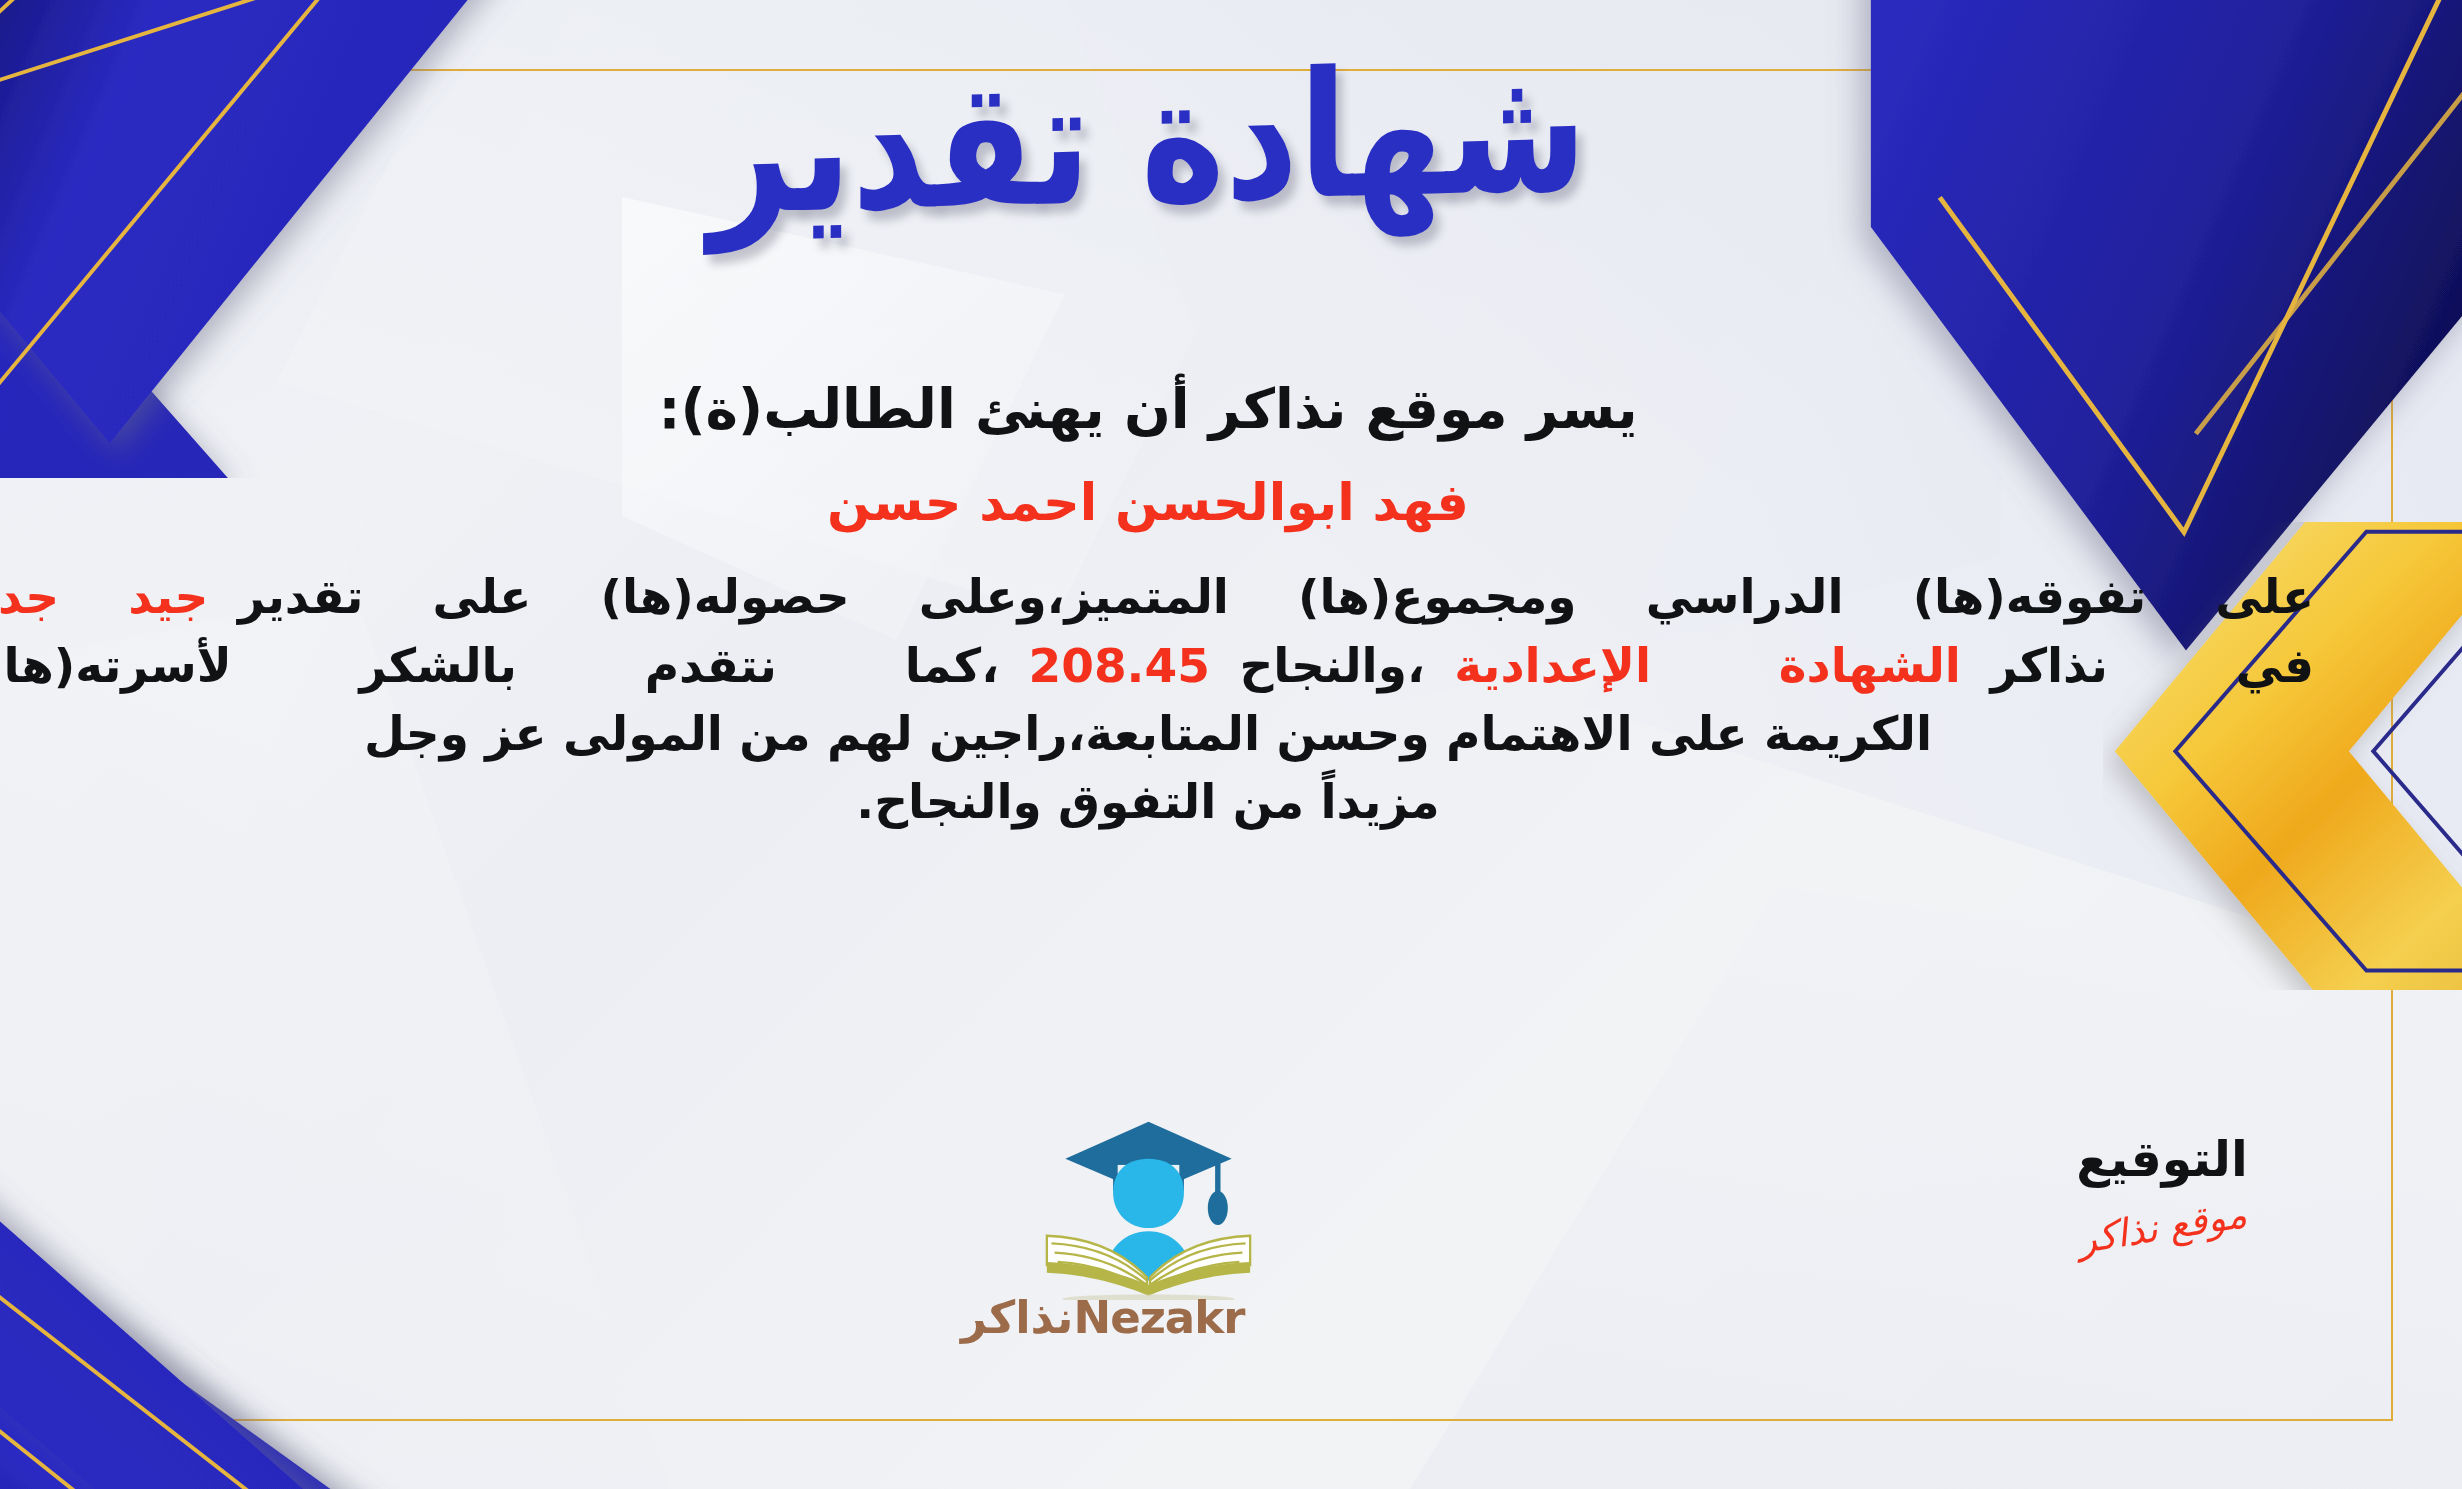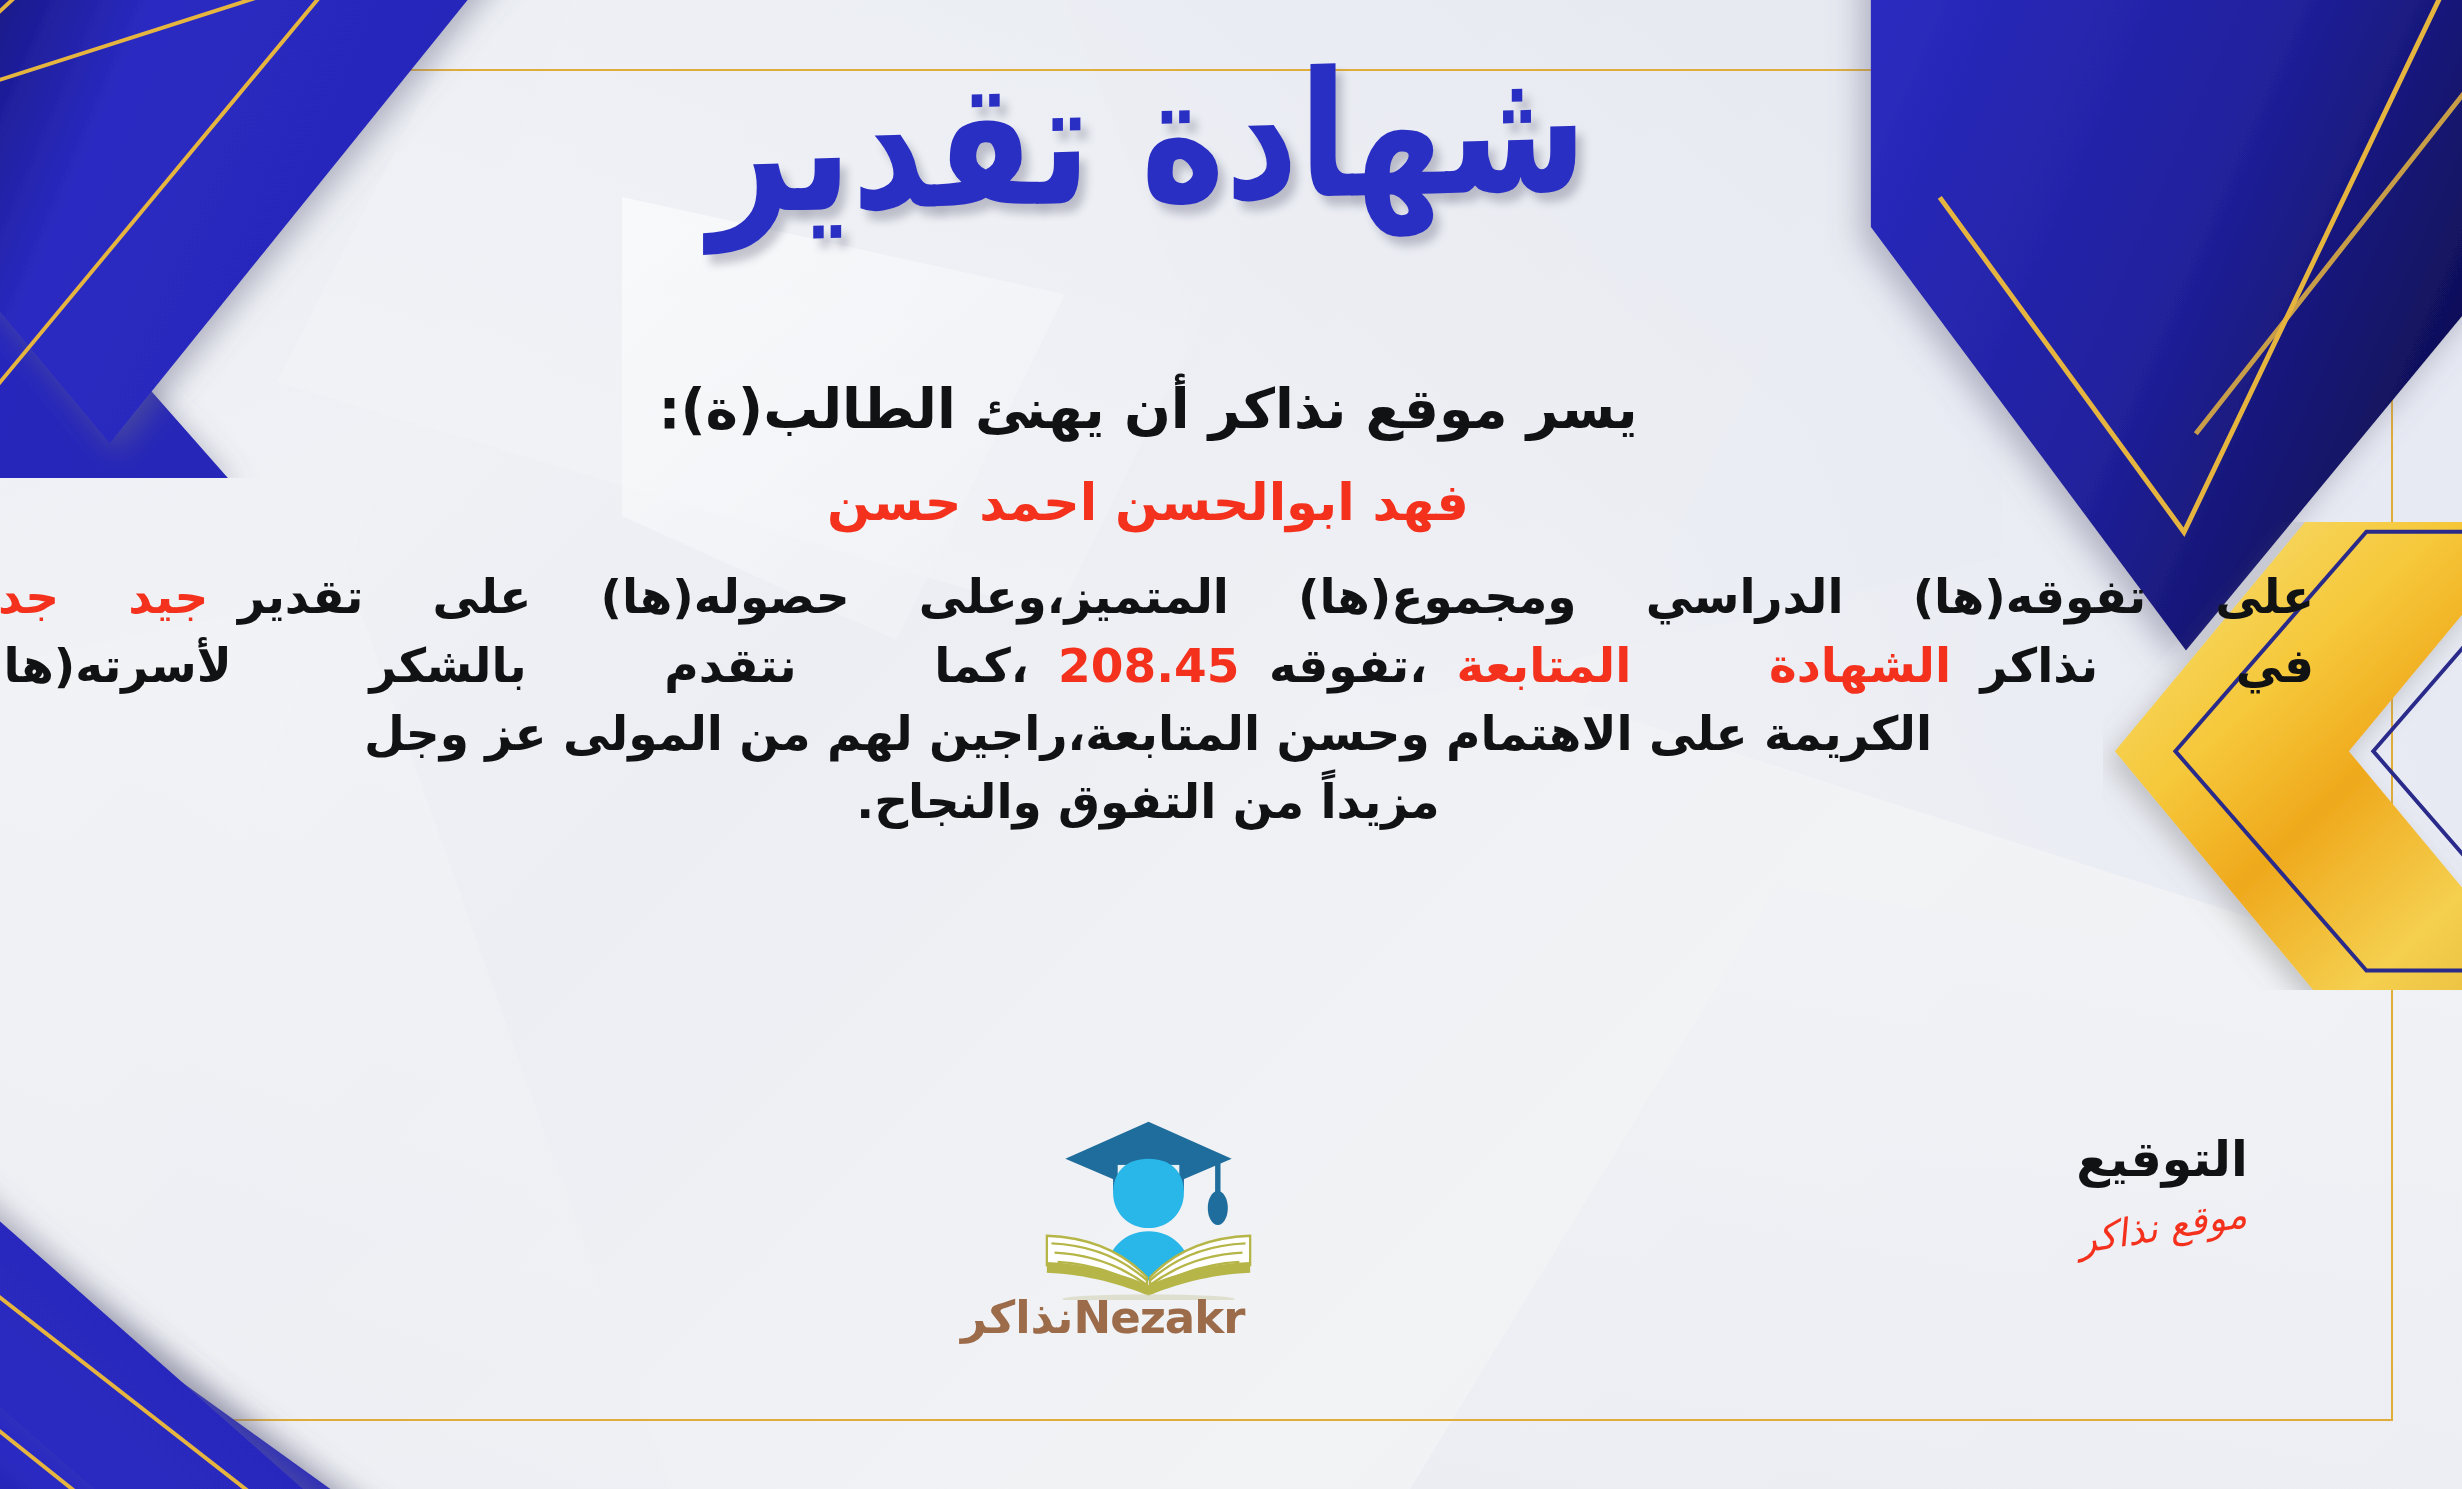--- a/index.html
+++ b/index.html
@@ -285,21 +285,21 @@
   <div class="body">
 
     <p class="greeting">يسر موقع نذاكر أن يهنئ الطالب(ة):</p>
 
     <p class="student-name">فهد ابوالحسن احمد حسن</p>
 
     <div class="para">
 
       <span class="line-just"><span>على تفوقه(ها) الدراسي ومجموع(ها) المتميز،وعلى حصوله(ها) على تقدير</span><span class="gap"></span><span class="hl">جيد جداً</span></span>
 
-      <span class="line-just"><span>في نذاكر</span><span class="gap"></span><span class="hl">الشهادة المتابعة</span><span class="gap"></span><span>،تفوقه</span><span class="gap"></span><span class="hl">208.45</span><span class="gap"></span><span>،كما نتقدم بالشكر لأسرته(ها)</span></span>
+      <span class="line-just"><span>في نذاكر</span><span class="gap"></span><span class="hl">الشهادة الإعدادية</span><span class="gap"></span><span>،والنجاح</span><span class="gap"></span><span class="hl">208.45</span><span class="gap"></span><span>،كما نتقدم بالشكر لأسرته(ها)</span></span>
 
       <span class="line">الكريمة على الاهتمام وحسن المتابعة،راجين لهم من المولى عز وجل</span>
 
       <span class="line">مزيداً من التفوق والنجاح.</span>
 
     </div>
   </div>
 
   <div class="footer">
 

